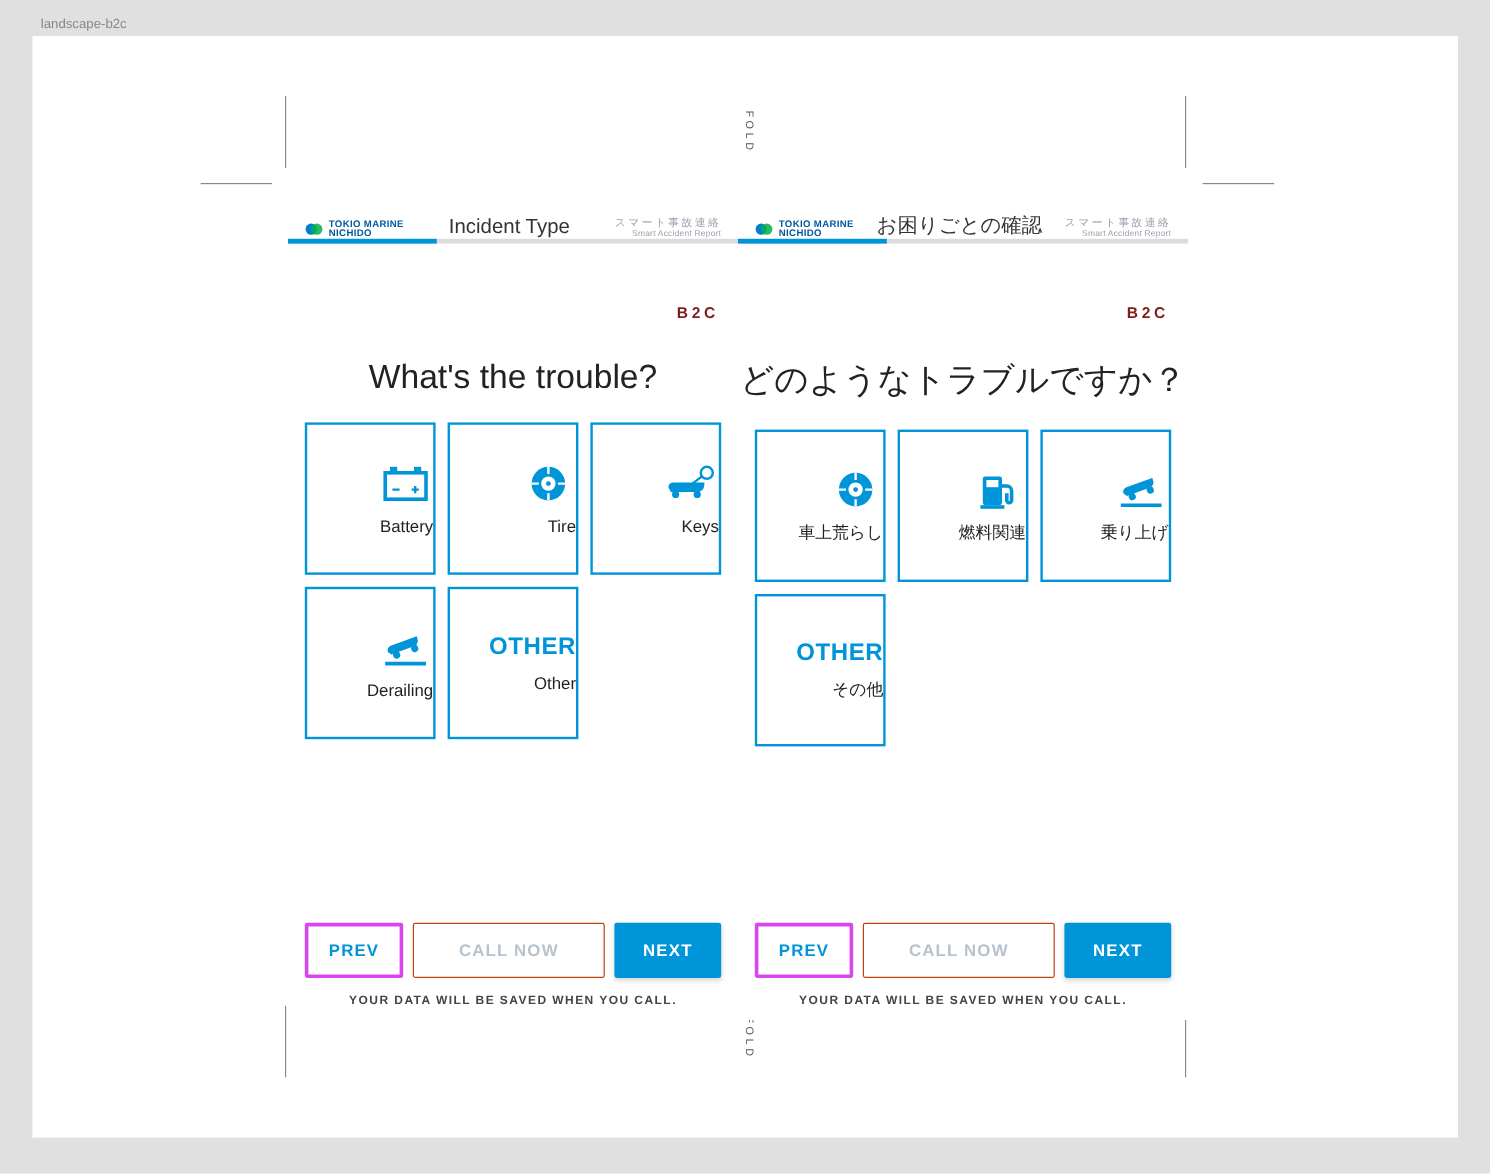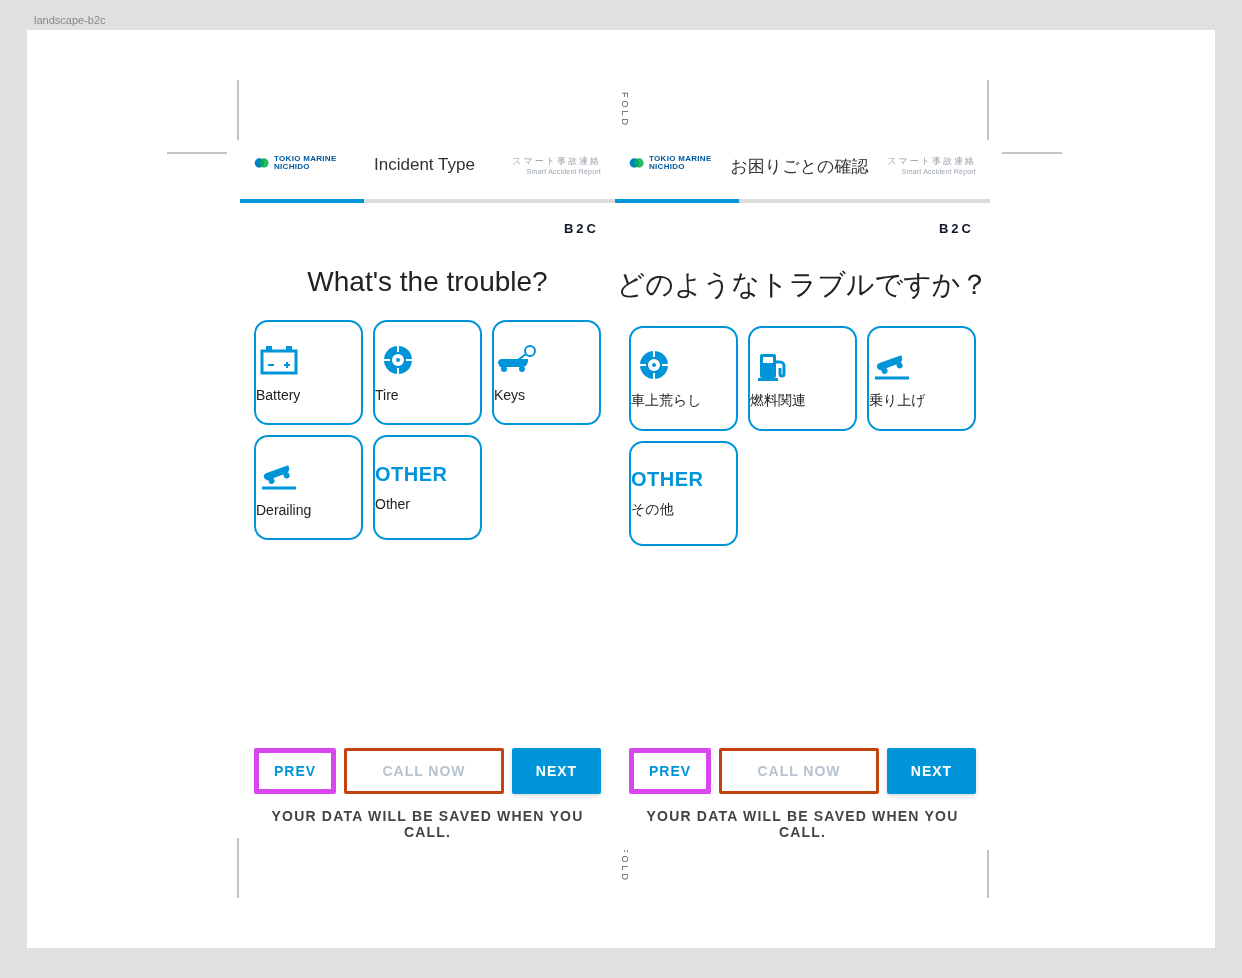--- a/index.html
+++ b/index.html
@@ -44,85 +44,86 @@
   .panel {
     width: 375px;
     height: 695px;
     background: #fff;
     display: flex;
     flex-direction: column;
   }
   .header {
     height: 44px;
     display: flex;
-    align-items: flex-start;
+    align-items: flex-end;
     padding: 0 14px;
     justify-content: space-between;
   }
   .logo-block { display: flex; align-items: center; gap: 4px; }
   .logo-icon { width: 16px; height: 16px; }
   .logo-text { font-size: 8px; font-weight: 700; color: #015aa0; line-height: 1; letter-spacing: .3px; }
   .header-title { font-size: 17px; color: #333; font-weight: 400; }
   .smart { text-align: right; }
   .smart-jp { font-size: 9px; color: #9aa2ac; letter-spacing: 2px; }
   .smart-en { font-size: 7px; color: #9aa2ac; letter-spacing: .2px; }
   .progress { height: 4px; background: #dcdcdc; position: relative; }
   .progress-fill { height: 100%; background: #0095d9; }
   .tag {
     text-align: right;
     padding: 18px 16px 0 0;
     font-size: 13px;
     letter-spacing: 3px;
-    color: #0f172a;
+    color: #7f1d1d;
     font-weight: 600;
+    margin-top: 32px;
   }
   .prompt {
     text-align: center;
     font-size: 28px;
     color: #222;
     margin: 30px 0 22px;
     font-weight: 500;
   }
   .grid {
     display: grid;
     grid-template-columns: repeat(3, 1fr);
     gap: 10px;
     padding: 0 14px;
   }
   .card {
     border: 2px solid #0095d9;
-    border-radius: 14px;
-    height: 105px;
+    border-radius: 0;
+    height: 127px;
     display: flex;
     flex-direction: column;
-    align-items: flex-start;
+    align-items: flex-end;
     justify-content: center;
     cursor: pointer;
     background: #fff;
     gap: 10px;
   }
   .card svg { width: 46px; height: 34px; }
   .card-other-text { font-size: 20px; font-weight: 800; color: #0095d9; letter-spacing: .5px; }
   .card-label { font-size: 14px; color: #222; }
   .spacer { flex: 1; }
   .footer { padding: 0 14px 10px; }
   .btn-row { display: flex; gap: 8px; }
   .btn {
     height: 46px;
     display: flex; align-items: center; justify-content: center;
     font-size: 14px; font-weight: 700; letter-spacing: 1px;
     border-radius: 2px;
     cursor: pointer;
   }
-  .btn-prev { width: 82px; border: 5px solid #d946ef; color: #0095d9; background: #fff; }
-  .btn-call { flex: 1; border: 3px solid #c2410c; color: #b6c3cf; background: #fff; }
+  .btn-prev { width: 82px; border: 3px solid #d946ef; color: #0095d9; background: #fff; }
+  .btn-call { flex: 1; border: 1px solid #c2410c; color: #b6c3cf; background: #fff; }
   .btn-next { width: 89px; background: #0095d9; color: #fff; box-shadow: 0 2px 4px rgba(0,0,0,.15); }
   .footnote {
     text-align: center;
-    font-size: 14px;
+    font-size: 10px;
     letter-spacing: 1.2px;
     color: #444;
     margin-top: 14px;
     font-weight: 600;
   }
 </style>
 </head>
 <body>
 
 <div class="artboard-label">landscape-b2c</div>

